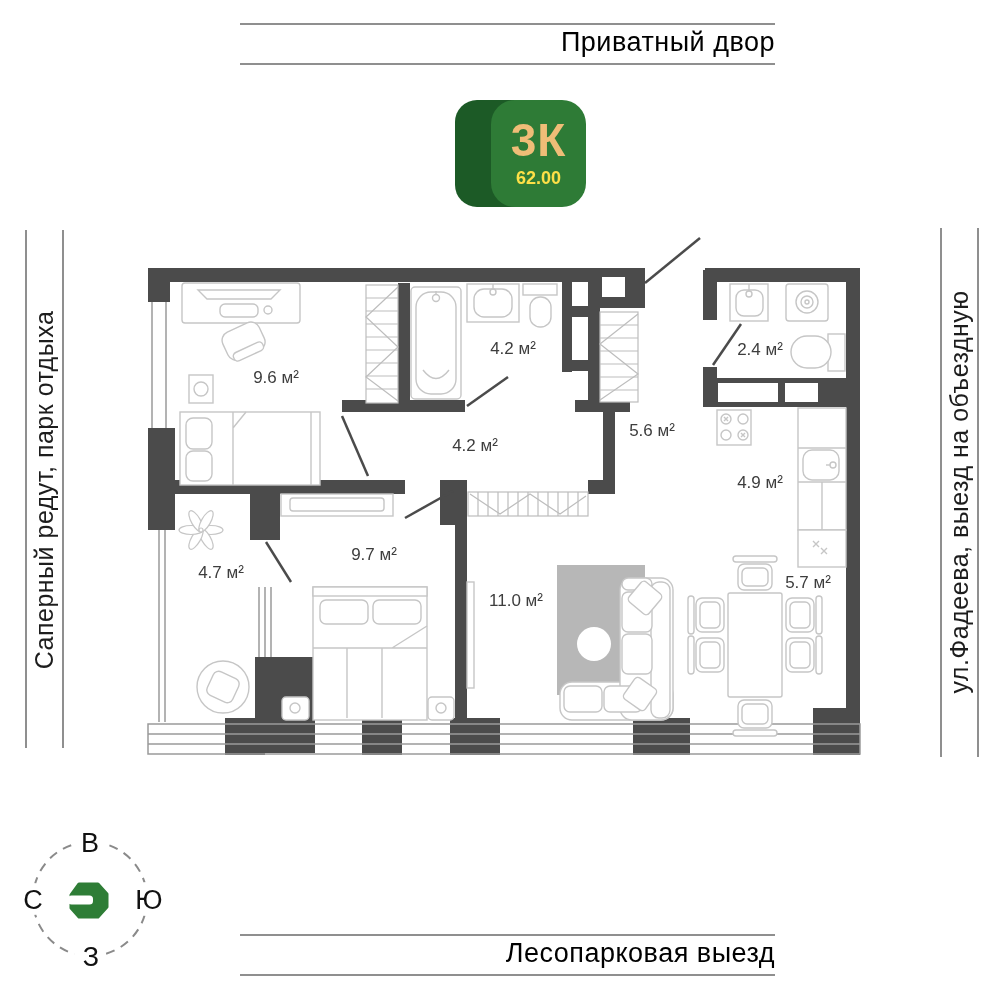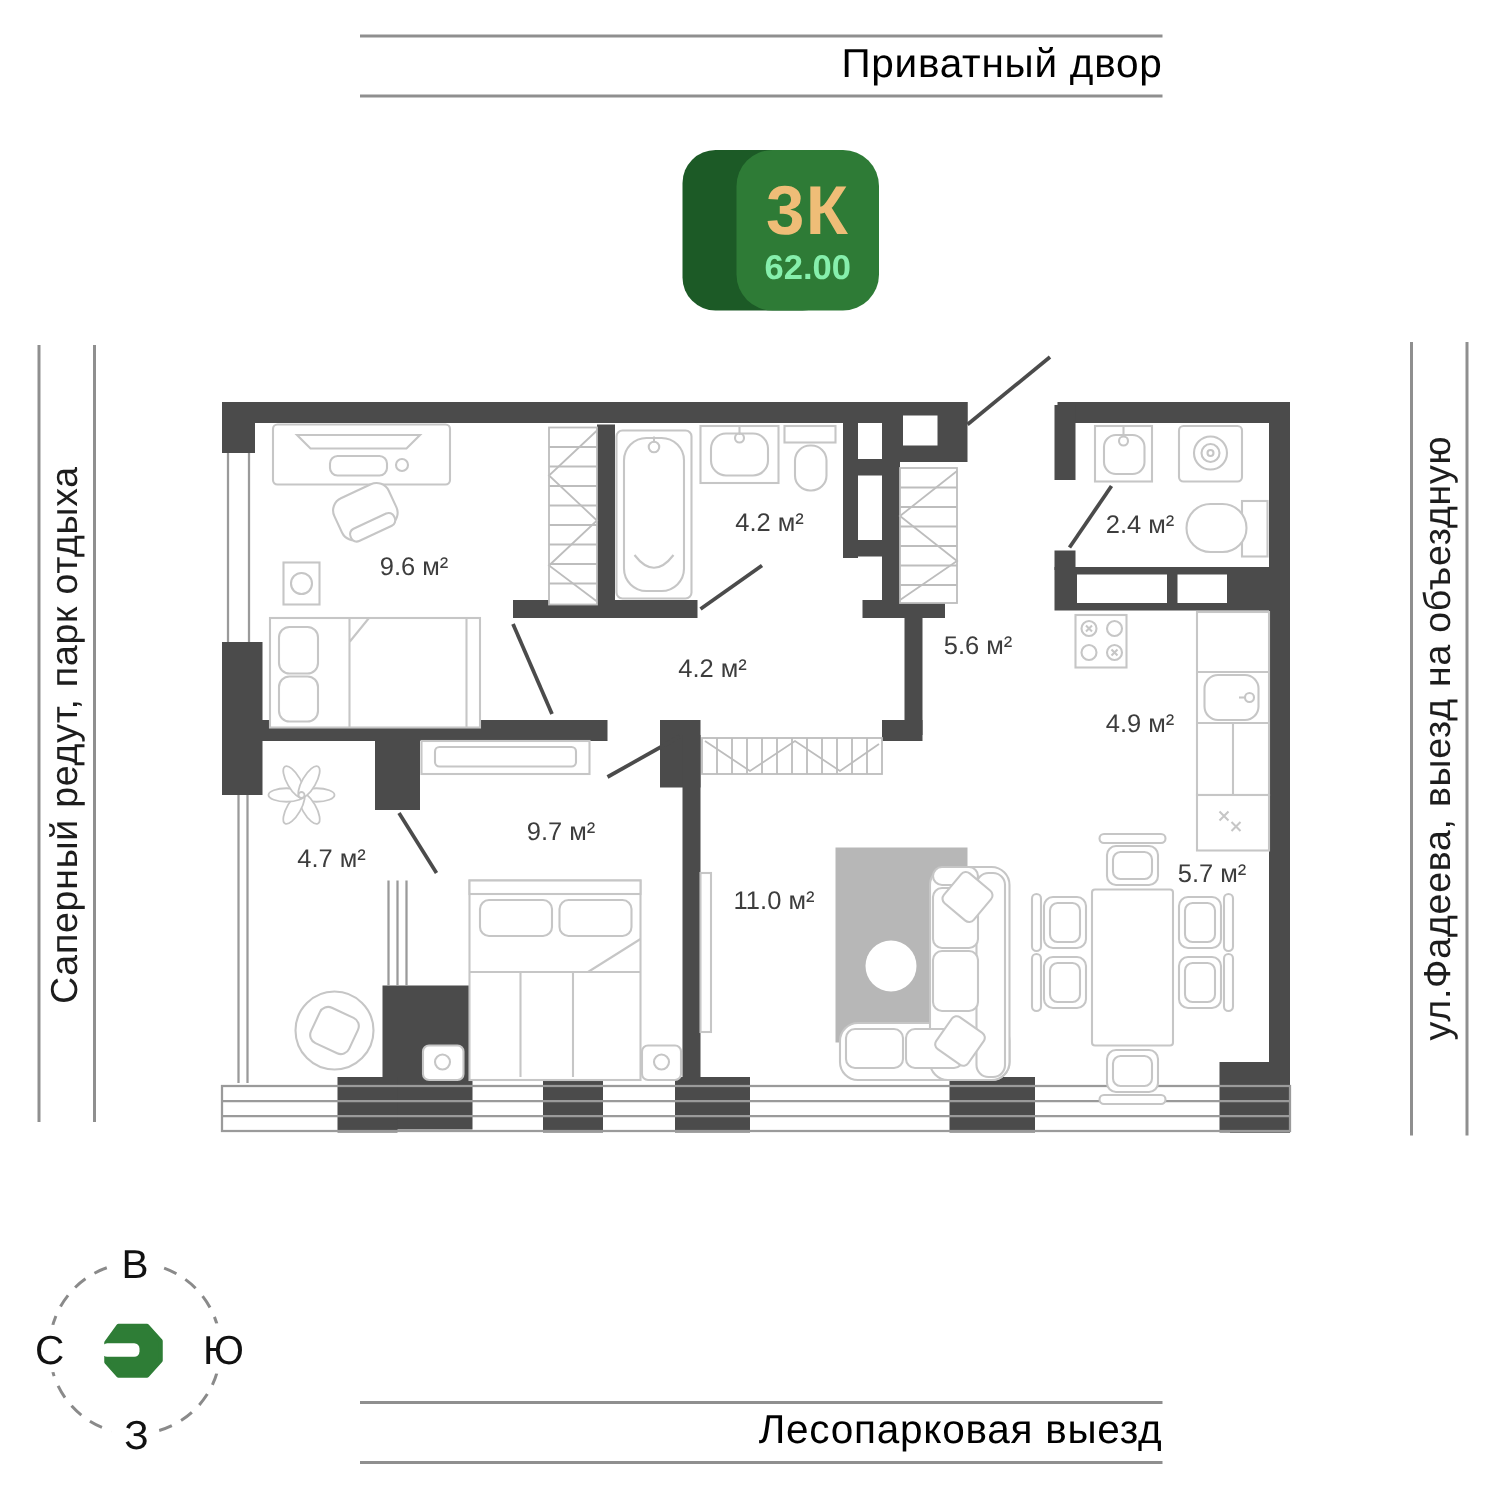--- a/index.html
+++ b/index.html
@@ -11,21 +11,21 @@
         font-size:27px;color:#000000;letter-spacing:.5px;}
   .top-title{top:27px;}
   .bottom-title{top:938px;}
   .vlabel{position:absolute;font-size:25px;color:#1d1d1d;white-space:nowrap;
         transform:translate(-50%,-50%) rotate(-90deg);letter-spacing:.5px;}
   .badge{position:absolute;left:455px;top:100px;width:102px;height:107px;
         border-radius:22px;background:#1c5a26;}
   .badge-inner{position:absolute;left:0;top:0;bottom:0;width:95px;border-radius:24px;
         background:#2e7b36;display:flex;flex-direction:column;align-items:center;justify-content:center;margin-left:36px;}
   .badge-rooms{font-size:46px;font-weight:bold;color:#efbd77;line-height:48px;letter-spacing:1px;}
-  .badge-area{font-size:23px;font-weight:bold;color:#86efac;line-height:28px;}
+  .badge-area{font-size:18px;font-weight:bold;color:#fde047;line-height:28px;}
   svg text{font-family:"Liberation Sans",sans-serif;}
   .room-label{font-size:17px;fill:#3d3d3d;}
   .compass-letter{font-size:27px;fill:#111;}
 </style>
 </head>
 <body>
 
 <div class="page">
 
   <div class="hr" style="left:240px;top:23px;width:535px;"></div>

